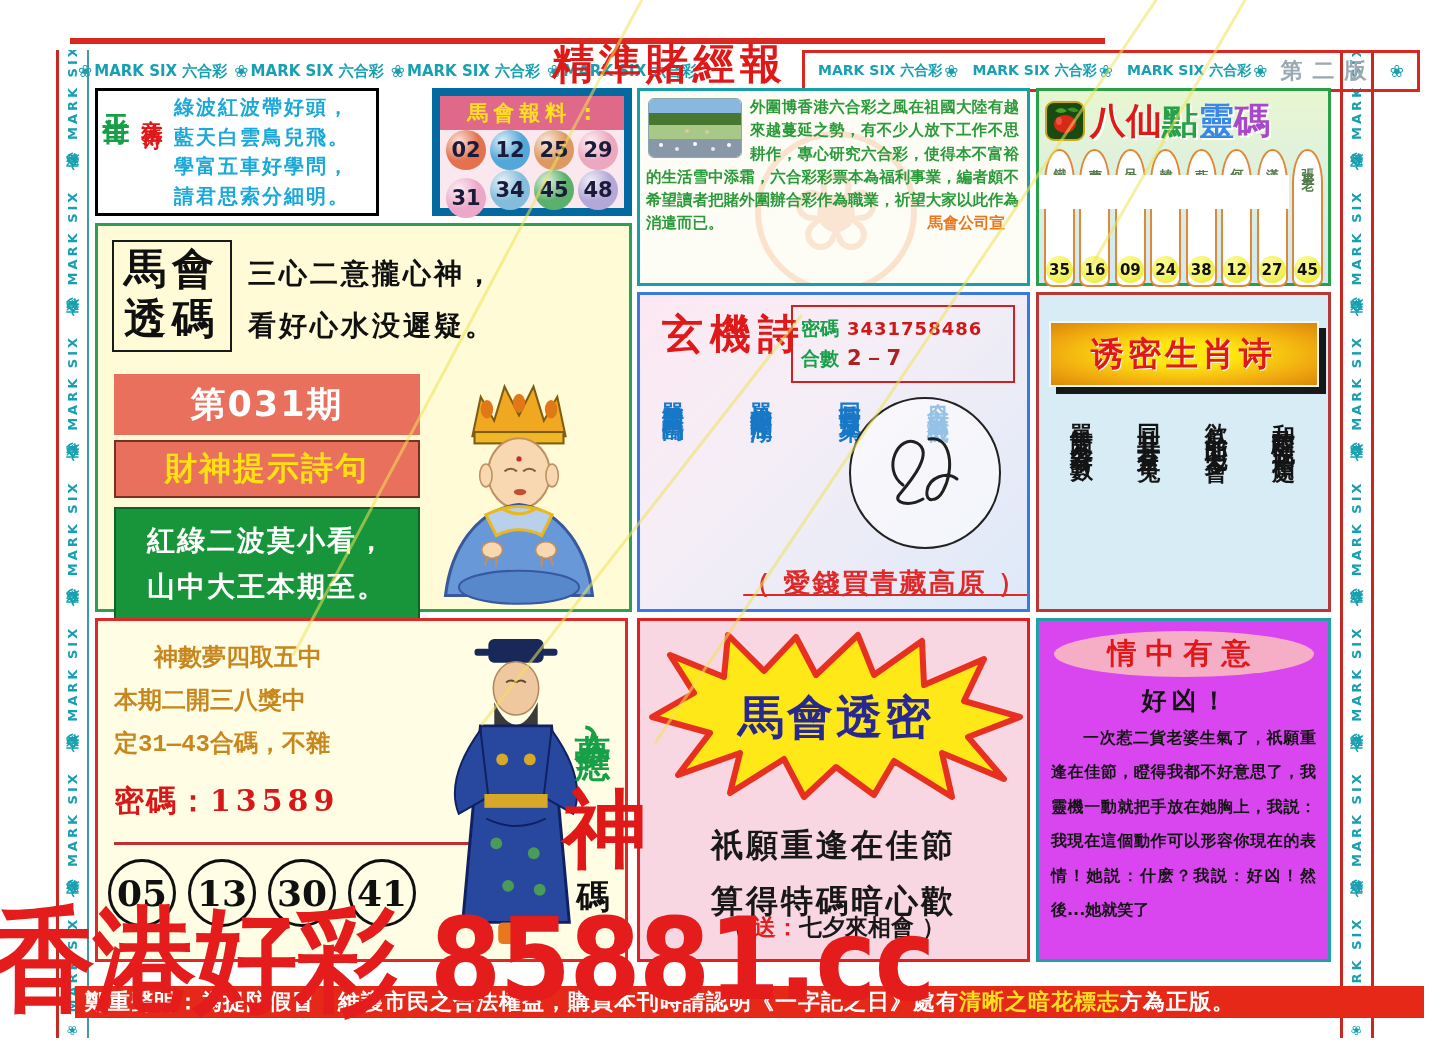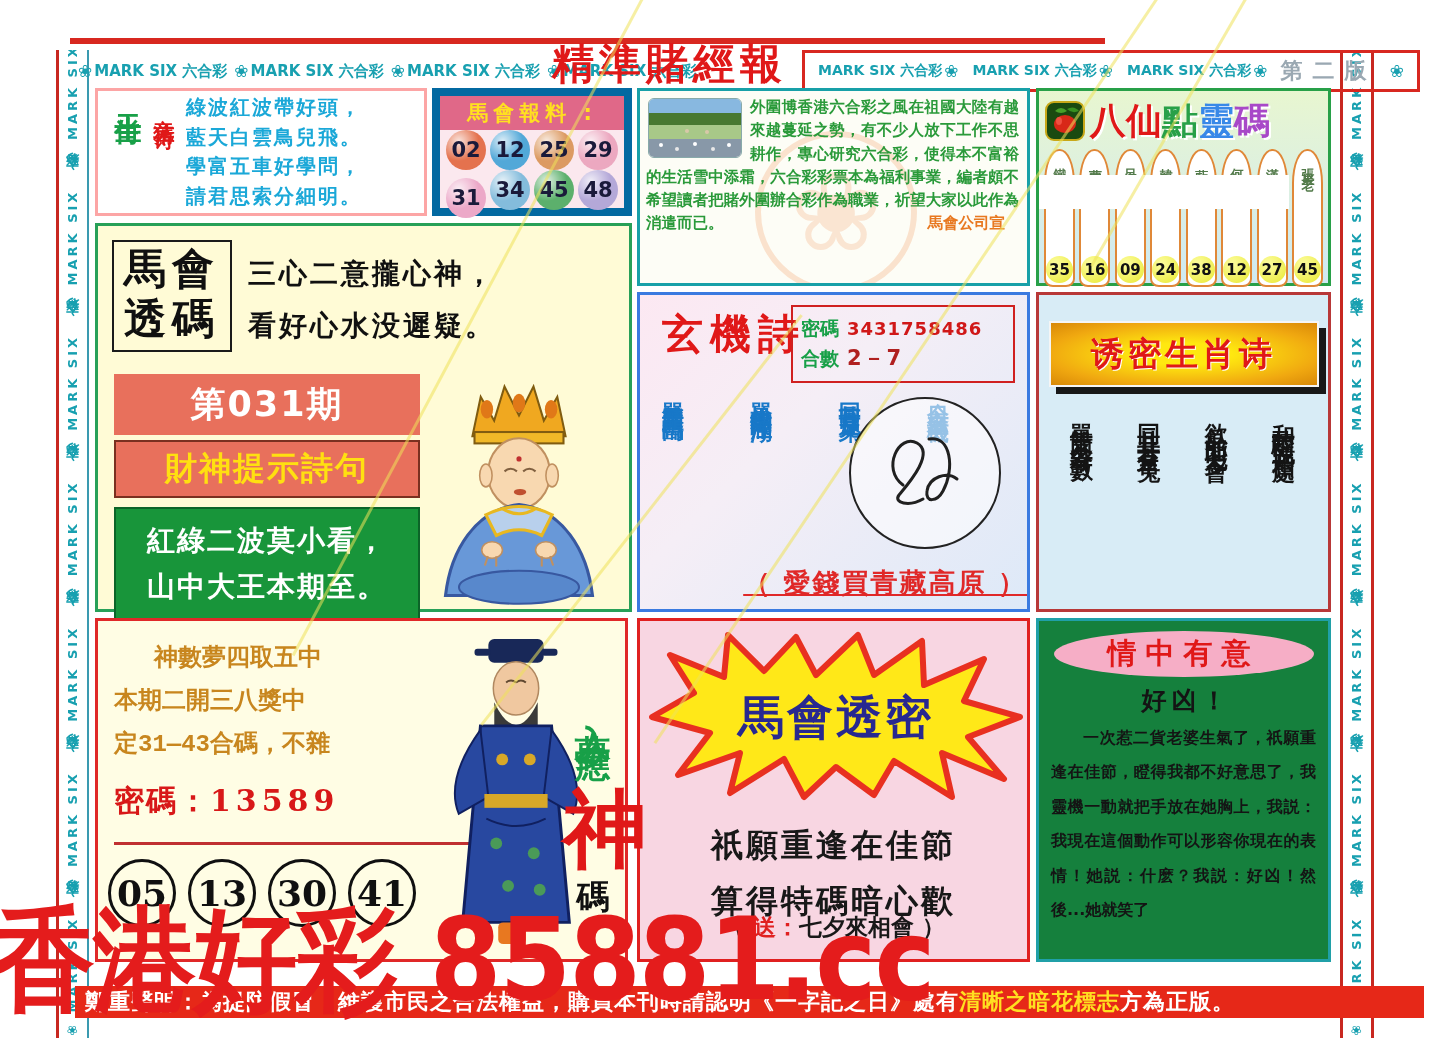--- a/index.html
+++ b/index.html
@@ -23,22 +23,22 @@
   .hdr-right .hdr-item{font-size:14px;}
   .edition{color:#9aa8b2;font-size:22px;font-weight:bold;letter-spacing:10px;}
   
   .strip{position:absolute;top:50px;width:28px;height:988px;display:flex;justify-content:center;}
   .strip-left{left:56px;border-left:3px solid #c82820;border-right:2px solid #3a9ab0;}
   .strip-right{left:1340px;border-left:3px solid #c82820;border-right:3px solid #c82820;}
   .vtext{writing-mode:vertical-rl;transform:rotate(180deg);color:#18a0b0;font-size:13px;font-weight:bold;
          letter-spacing:3px;height:100%;white-space:nowrap;overflow:hidden;}
   
   .box{position:absolute;box-sizing:border-box;}
-  .box-zodiac{left:95px;top:88px;width:332px;height:128px;border:3px solid #fca5a5;background:#fff;
-              display:flex;align-items:center;padding:2px 12px;}
+  .box-zodiac{left:95px;top:88px;width:284px;height:128px;border:3px solid #000000;background:#fff;
+              display:flex;align-items:center;padding:2px 0;}
   .z-green{writing-mode:vertical-rl;text-orientation:upright;font-size:27px;font-weight:bold;color:#18a048;
            font-family:"DejaVu Serif",serif;height:118px;letter-spacing:1px;}
   .z-red{writing-mode:vertical-rl;text-orientation:upright;font-size:21px;font-weight:bold;color:#e01818;
          font-family:"DejaVu Serif",serif;height:100px;margin-left:4px;letter-spacing:5px;}
   .z-poem{flex:1;display:flex;flex-direction:column;justify-content:space-evenly;height:120px;margin-left:8px;}
   .z-line{color:#1aa8d8;font-weight:bold;font-size:20px;letter-spacing:2px;white-space:nowrap;}
   
   .box-baoliao{left:432px;top:88px;width:200px;height:128px;border:8px solid #0369a1;background:#fbe8ee;
                display:flex;flex-direction:column;}
   .bl-head{background:#e06888;color:#ffe020;font-weight:bold;font-size:21px;text-align:center;
@@ -131,21 +131,21 @@
   .box-shengxiao{left:1036px;top:292px;width:295px;height:320px;border:3px solid #b83838;background:#d8ecf6;}
   .sx-sign{margin:26px auto 0;width:266px;height:62px;
            background:radial-gradient(ellipse at center,#ffe810 25%,#f0a810 72%,#d88808 100%);
            border:2px solid #f5f5f5;box-shadow:7px 7px 0 #181818;display:flex;align-items:center;
            justify-content:center;font-size:33px;font-weight:bold;color:#e01818;letter-spacing:4px;
            text-shadow:1px 1px 0 #fff;font-family:"DejaVu Serif",serif;}
   .sx-cols{display:flex;flex-direction:row-reverse;justify-content:space-between;padding:18px 28px 0;height:225px;}
   .sx-col{writing-mode:vertical-rl;text-orientation:upright;font-size:23px;color:#141414;font-weight:bold;
           letter-spacing:6px;font-family:"DejaVu Serif",serif;}
   
-  .box-qing{left:1036px;top:618px;width:295px;height:344px;border:3px solid #20a0a8;background:#15803d;}
+  .box-qing{left:1036px;top:618px;width:295px;height:344px;border:3px solid #20a0a8;background:#d946ef;}
   .q-ellipse{margin:10px auto 0;width:260px;height:46px;background:#f6aec6;border-radius:50%;display:flex;
              align-items:center;justify-content:center;font-size:29px;font-weight:bold;color:#e01818;
              letter-spacing:9px;font-family:"DejaVu Serif",serif;}
   .q-sub{text-align:center;font-size:25px;font-weight:bold;margin-top:7px;letter-spacing:5px;color:#141414;margin-left:6px;}
   .q-body{padding:4px 12px 0;font-size:16px;font-weight:bold;line-height:2.15;text-align:justify;
           text-indent:2em;color:#141414;}
   
   .footer{position:absolute;left:75px;top:986px;width:1349px;height:32px;background:#e62818;color:#fff;
           font-size:22px;font-weight:bold;display:flex;align-items:center;padding-left:10px;
           letter-spacing:1px;box-sizing:border-box;z-index:50;white-space:nowrap;}

